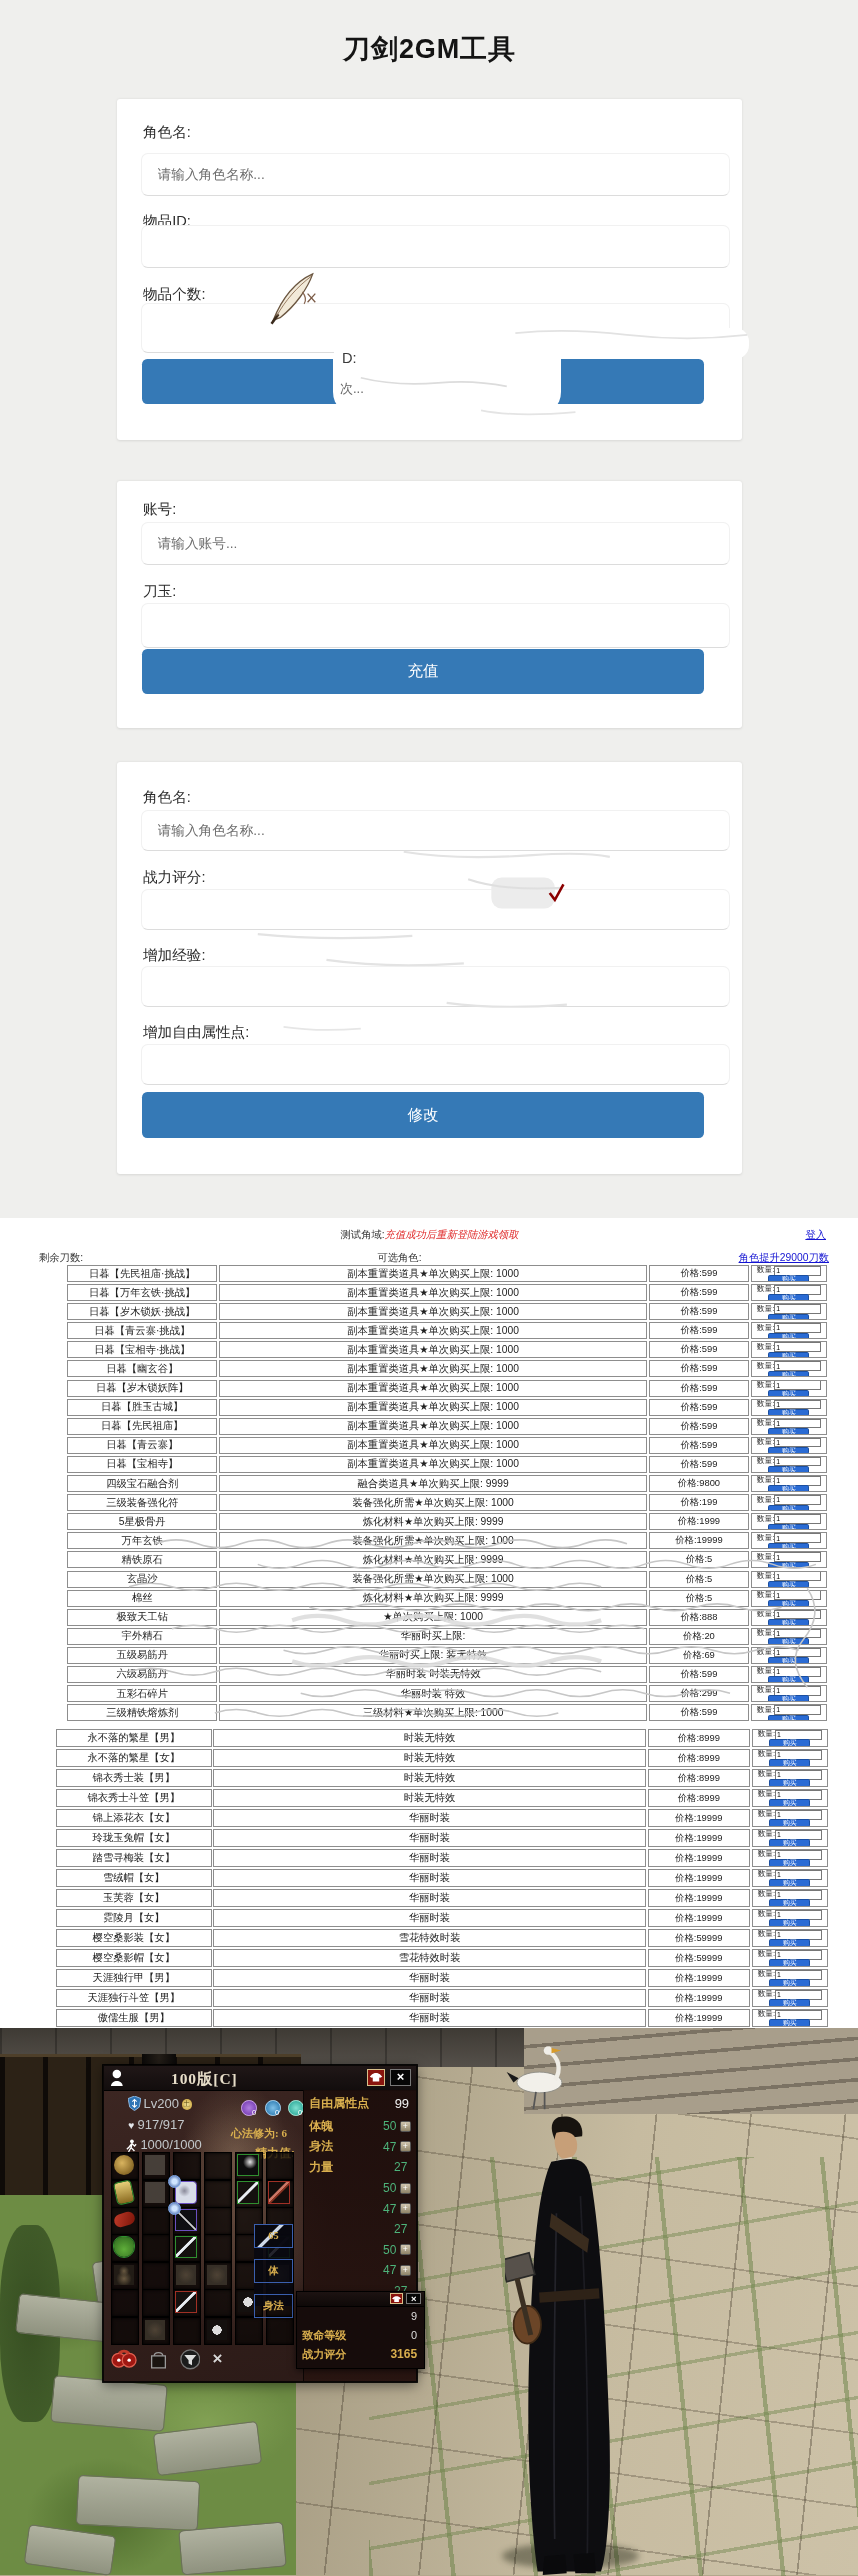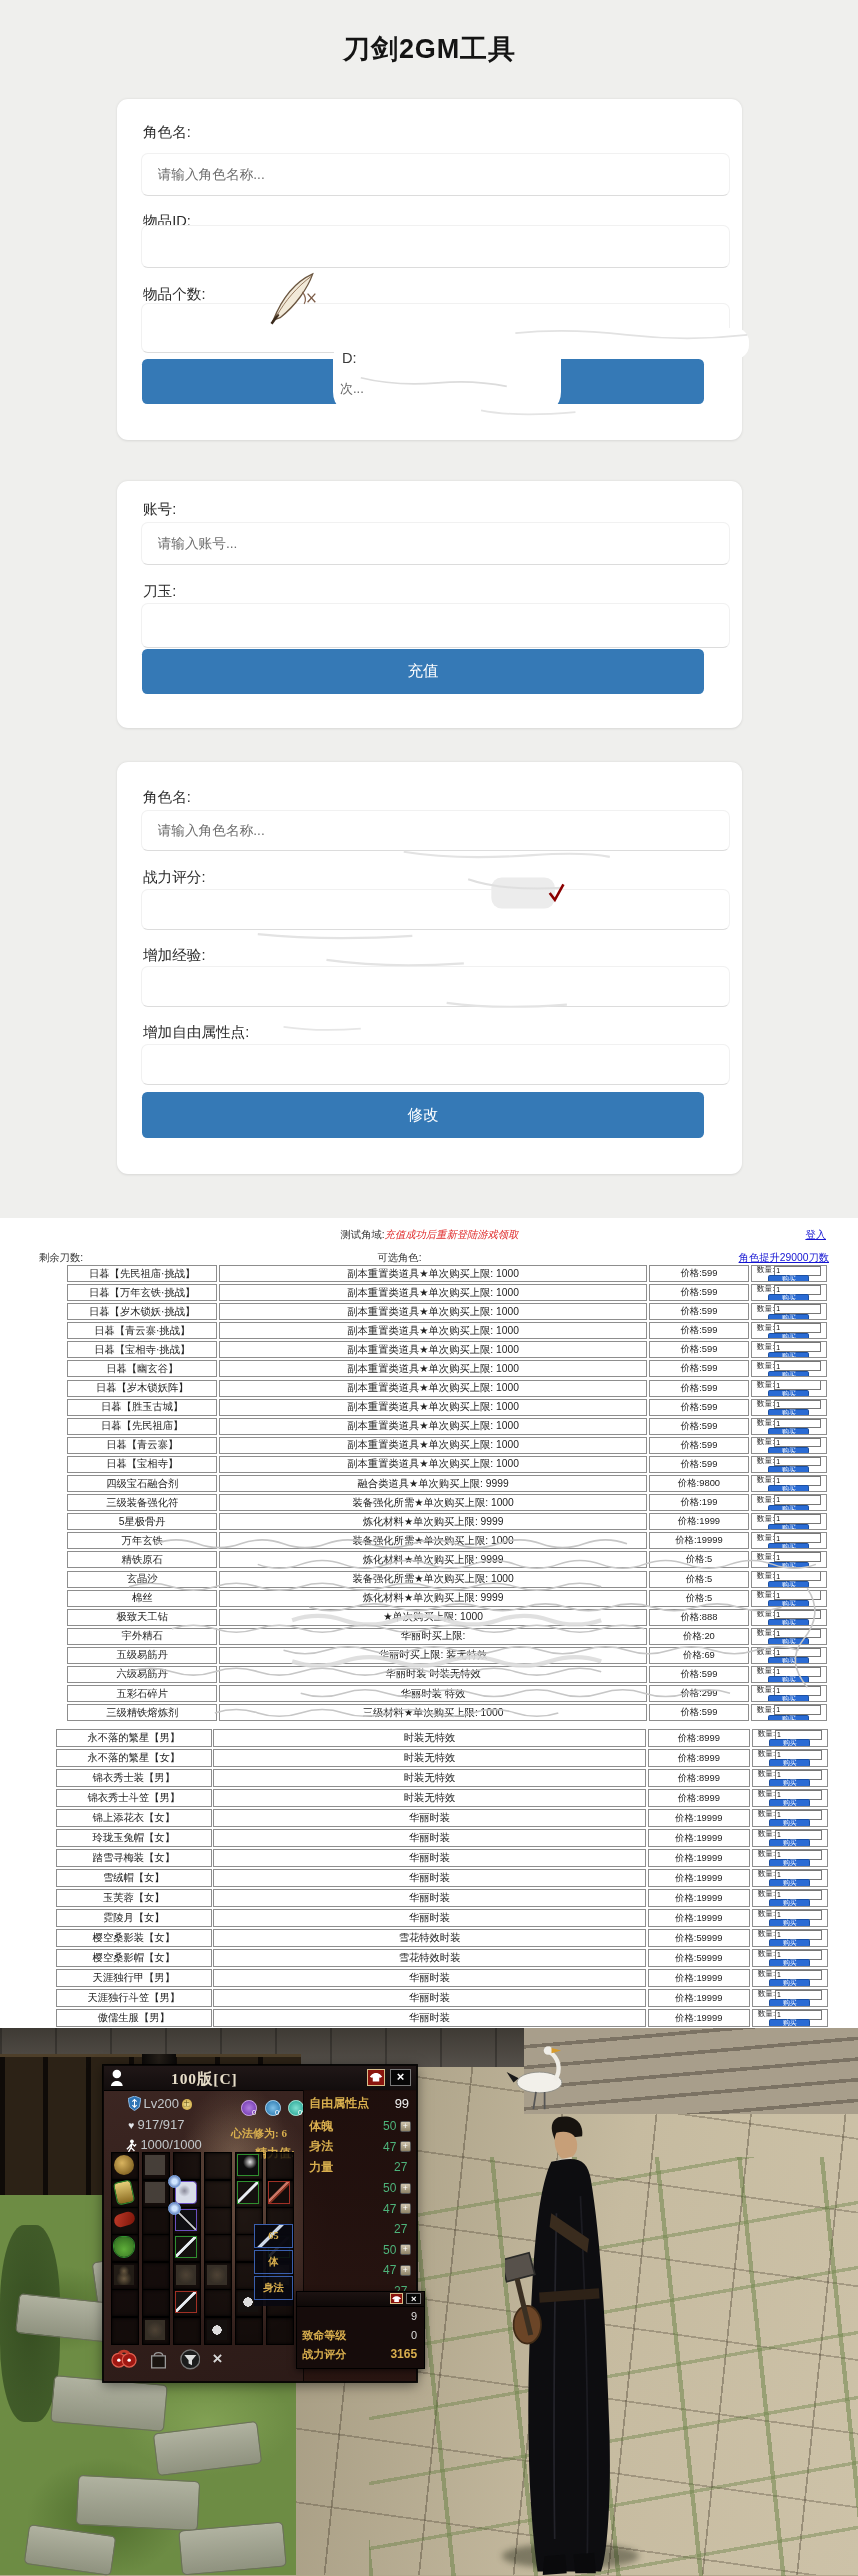--- a/index.html
+++ b/index.html
@@ -2,21 +2,21 @@
 <html style="font-size:13.7px"><head>
 <meta charset="utf-8">
 <style>
   html,body{margin:0;padding:0;}
   body{background:#efefed;font-family:"Liberation Sans","DejaVu Sans",sans-serif;}
   #page{position:relative;width:859px;height:2576px;overflow:hidden;background:#efefed;}
 
   
   .page-title{position:absolute;left:0;top:31px;width:859px;text-align:center;
     font-size:27px;font-weight:700;color:#141414;letter-spacing:0.9px;}
-  .card{position:absolute;left:117px;width:625px;background:#fff;border-radius:11px;
+  .card{position:absolute;left:117px;width:625px;background:#fff;border-radius:3px;
     box-shadow:0 0.9px 2.6px rgba(0,0,0,.10);}
   #card1{top:99px;height:341px;}
   #card2{top:481px;height:247px;}
   #card3{top:762px;height:412px;}
   .flabel{position:absolute;left:26px;font-size:14.6px;color:#2b2b2b;}
   .finput{position:absolute;left:24px;width:589px;background:#fff;border:0.9px solid #f1f1f1;
     border-bottom:1.7px solid #dcdcdc;border-radius:6.9px;font-size:13.7px;color:#444;
     padding:0 0 0 15.5px;box-sizing:border-box;outline:none;}
   .finput::placeholder{color:#6e6e6e;}
   .bluebtn{position:absolute;left:25px;width:562px;background:#3579b6;border:none;border-radius:5.2px;
@@ -134,21 +134,21 @@
   .k-bow{background:linear-gradient(45deg,transparent 46%,#ccc 48% 52%,transparent 54%),#0f0f12;}
   .k-bag{background:radial-gradient(circle at 50% 62%,#5fae3a,#2c641c);border-radius:40% 40% 50% 50%;}
   .k-sword{background:linear-gradient(135deg,transparent 42%,#e8edf2 45% 52%,transparent 55%),#14100e;}
   .k-spear{background:linear-gradient(135deg,transparent 40%,#cc7766 44% 50%,#883322 50% 54%,transparent 58%),#140c0a;}
   .k-carve{background:radial-gradient(8.6px at 50% 50%,#55493a,transparent),#3a332a;opacity:.9;}
   .k-mask{background:radial-gradient(circle 7.7px at 50% 50%,#ddd 60%,transparent 62%),#14100e;}
   .k-gourd{background:radial-gradient(5.2px at 50% 30%,#6a5a42,transparent),radial-gradient(7.7px at 50% 68%,#6a5a42,transparent),#221c16;}
   .eye{position:absolute;left:-6px;top:-6px;width:11px;height:11px;border-radius:50%;z-index:2;
     background:radial-gradient(#cfe4ff 30%,#2a4f9a);border:0.9px solid #7fa8e8;}
   #goverlay{position:absolute;left:254px;top:196px;width:39px;height:82px;background:rgba(8,8,16,.88);z-index:4;}
-  .ovcell{height:22px;border:1.7px solid #3a5fae;margin-bottom:2px;color:#d9af4e;
+  .ovcell{height:22px;border:1.7px solid #3a5fae;margin-bottom:11px;color:#d9af4e;
     font-family:"Liberation Serif",serif;font-weight:700;font-size:10.3px;text-align:center;line-height:22px;}
   .ovcell.first{background:linear-gradient(135deg,transparent 40%,#cdd8e8 42% 48%,transparent 50%),rgba(8,8,16,.88);}
   #gicons{position:absolute;left:6.9px;top:283px;display:flex;align-items:center;gap:12px;z-index:5;}
   .xicon{color:#d8d8d8;font-size:17px;font-weight:700;cursor:pointer;}
   #gsub{position:absolute;left:296px;top:263px;width:127px;height:76px;background:#160c0b;
     border:0.9px solid #000;box-shadow:0 1.7px 6.9px rgba(0,0,0,.6);z-index:6;}
   .gsub-title{position:relative;height:13.7px;background:linear-gradient(#1d1312,#0e0908);border-bottom:0.9px solid #000;}
   .gsub-row{display:flex;align-items:center;height:19px;padding:0 6.9px 0 5.2px;}
   .gsub-row .gl{flex:1;font-family:"Liberation Serif",serif;font-weight:700;font-size:11px;color:#d9af4e;}
   .gsub-row .gv{font-size:11px;color:#ddd;}

